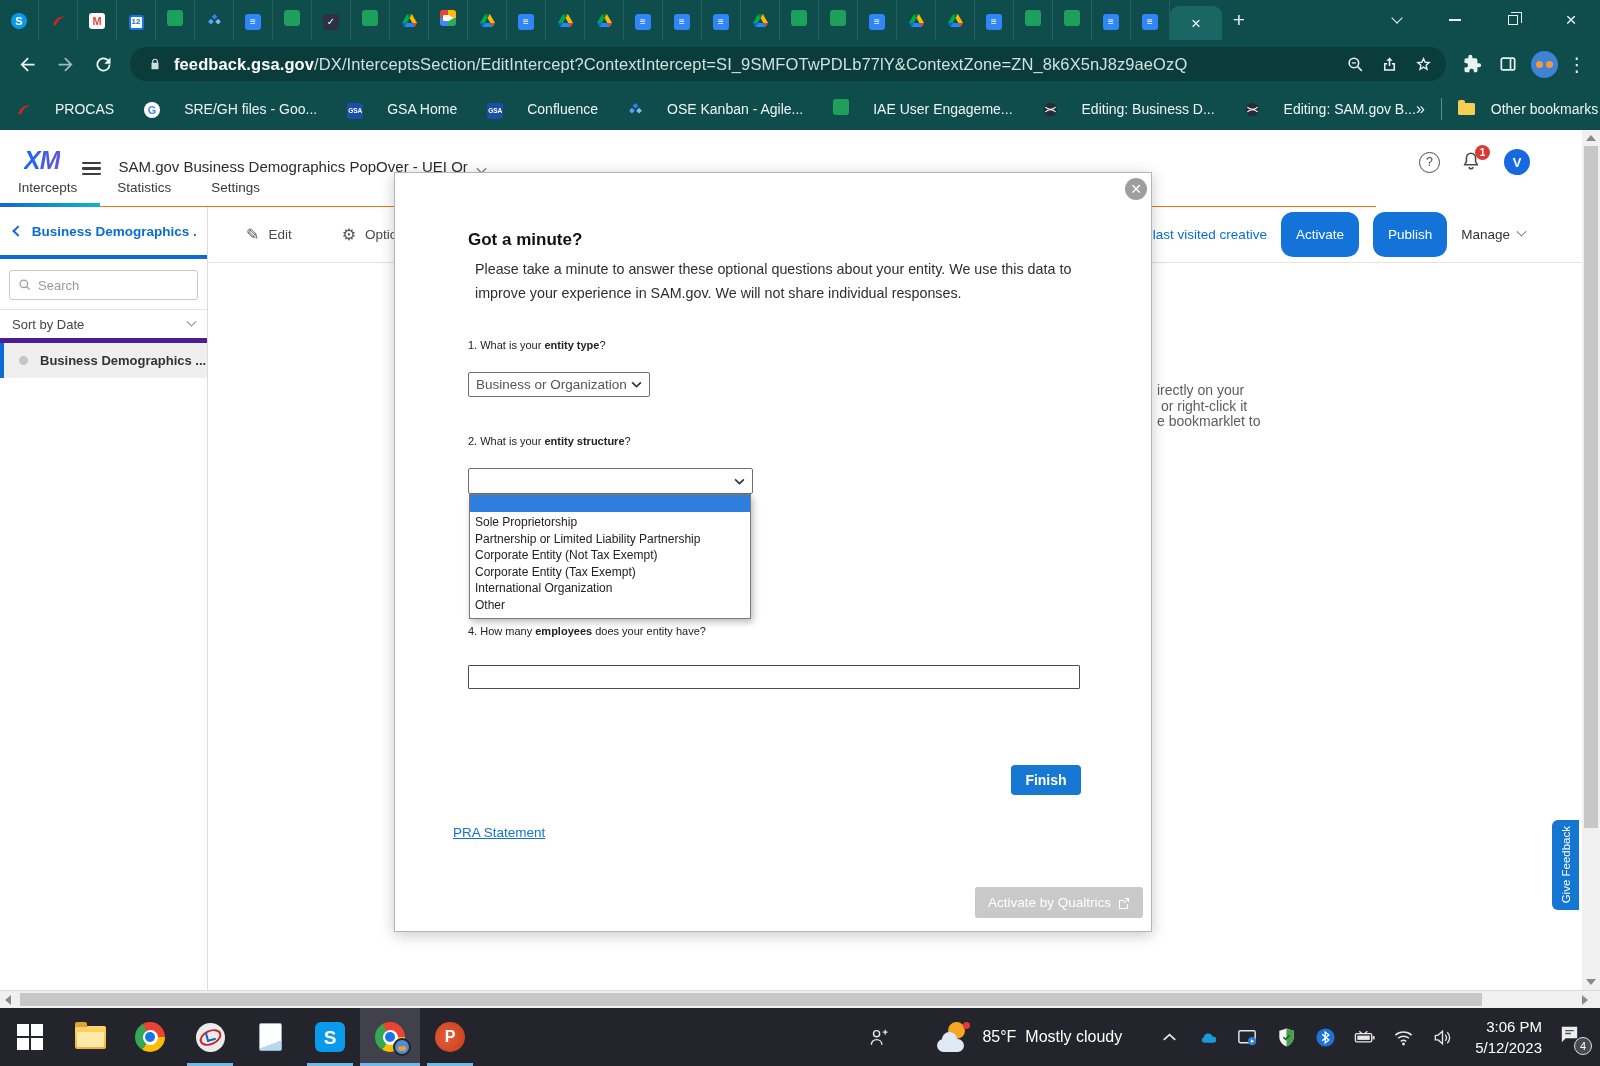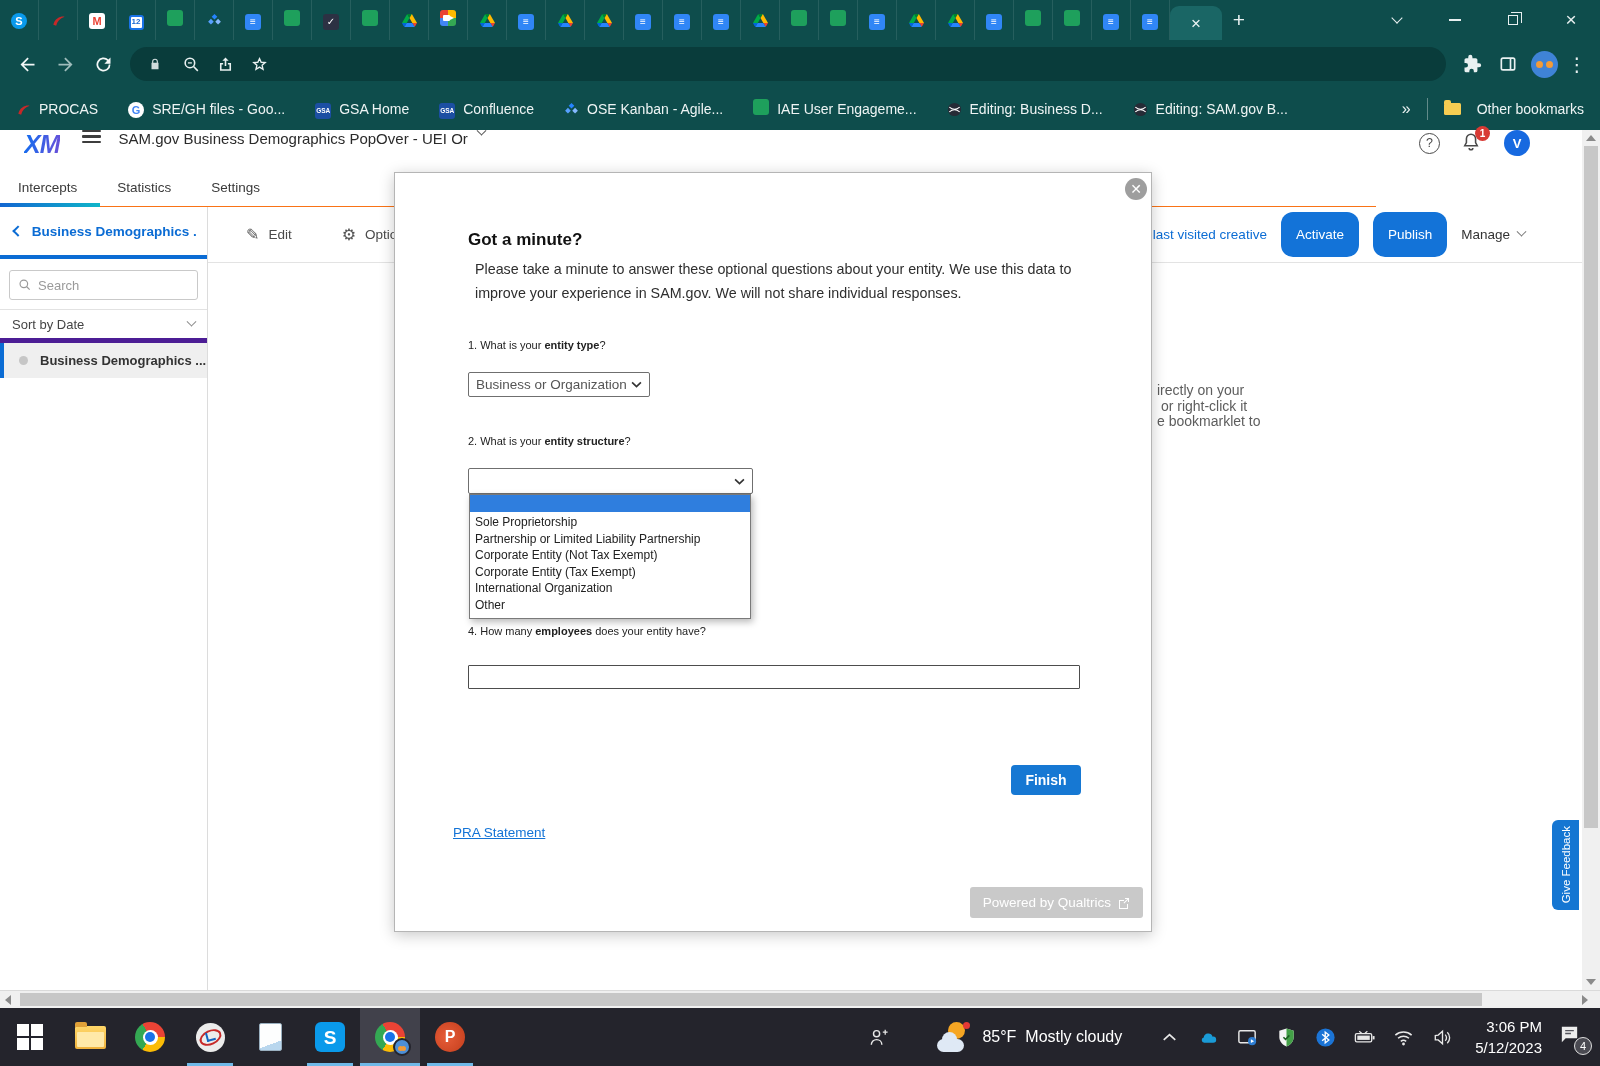--- a/index.html
+++ b/index.html
@@ -47,30 +47,30 @@
   .ext-ic{width:36px;height:36px;display:flex;align-items:center;justify-content:center}
   .ext-ic svg{width:20px;height:20px}
   .chrome-avatar{width:27px;height:27px;border-radius:50%;background:#3f83d6;position:relative}
   .chrome-avatar::before{content:'';position:absolute;left:5px;top:10px;width:7px;height:7px;border-radius:50%;background:#f29b38}
   .chrome-avatar::after{content:'';position:absolute;right:5px;top:10px;width:7px;height:7px;border-radius:50%;background:#f29b38}
   .dots{color:#e8f0f0;font-size:19px;width:30px;text-align:center}
   .dots::before{content:'⋮'}
 
   .bmbar{position:absolute;left:0;top:88px;width:1600px;height:42px;background:#0e4d4c;display:flex;align-items:center;padding:0 16px}
   #bm-strip{display:flex;align-items:center;gap:30px}
-  .bm{display:flex;align-items:center;gap:8px;cursor:pointer}
+  .bm{display:flex;align-items:center;gap:24px;cursor:pointer}
   .bm-label{color:#eef4f4;font-size:14px;white-space:nowrap}
   .bm-right{margin-left:auto;display:flex;align-items:center;gap:16px}
   .bm-ovf{color:#e8f0f0;font-size:16px}
   .bm-div{width:1px;height:22px;background:rgba(255,255,255,.35)}
   .folder{position:relative;width:17px;height:12px;background:#f7cd52;border-radius:1.5px;display:inline-block}
   .folder::before{content:'';position:absolute;top:-3.5px;left:0;width:7px;height:4px;background:#f7cd52;border-radius:2px 2px 0 0}
 
   
-  .xm-header{position:absolute;left:0;top:130px;width:1600px;height:45px;background:#fff;display:flex;align-items:flex-start;padding:0 0 0 24px}
+  .xm-header{position:absolute;left:0;top:130px;width:1600px;height:45px;background:#fff;display:flex;align-items:flex-end;padding:0 0 0 24px}
   .xm-logo{font-size:25px;font-weight:800;font-style:italic;letter-spacing:-1px;background:linear-gradient(100deg,#0d6ef0,#6d4fd8);-webkit-background-clip:text;background-clip:text;color:transparent}
   .hamb{width:19px;height:13px;display:flex;flex-direction:column;justify-content:space-between;margin:0 18px 0 22px}
   .hamb i{height:2.2px;background:#3d3d3d;border-radius:1px}
   .xm-title{font-size:15px;color:#2b2b2b}
   .chev{display:inline-block;width:7px;height:7px;border-right:1.6px solid #555;border-bottom:1.6px solid #555;transform:rotate(45deg) translate(-2px,-2px)}
   .xm-title-chev{margin-left:10px}
   .xm-right{margin-left:auto;display:flex;align-items:center;gap:20px;margin-right:70px}
   .help-circ{width:21px;height:21px;border-radius:50%;border:1.7px solid #4a4a4a;color:#4a4a4a;font-size:12.5px;display:flex;align-items:center;justify-content:center}
   .help-circ::before{content:'?'}
   .bell-wrap{position:relative;width:24px;height:24px}
@@ -387,20 +387,21 @@
       <svg viewBox="0 0 24 24">
           <path d="M17.65 6.35A8 8 0 1020 12h-2a6 6 0 11-1.76-4.24L13 11h7V4z" fill="#f2f7f7"></path>
         </svg>
     </div>
     <div class="omnibox">
       <span class="omni-lock">
         <svg width="14" height="15" viewBox="0 0 24 24">
             <path d="M17 9V7A5 5 0 007 7v2H6v11h12V9zm-8-2a3 3 0 016 0v2H9z" fill="#cfdcdc"></path>
           </svg>
       </span>
+      <span class="url"><span class="dom">feedback.gsa.gov</span><span class="path">/DX/InterceptsSection/EditIntercept?ContextIntercept=SI_9SMFOTwPDLb77lY&amp;ContextZone=ZN_8k6X5nJ8z9aeOzQ</span></span>
       <span class="omni-ic">
         <svg viewBox="0 0 24 24">
             <circle cx="10" cy="10" r="6" fill="none" stroke="#e9f1f1" stroke-width="2"></circle>
             <path d="M14.6 14.6 20 20" stroke="#e9f1f1" stroke-width="2"></path>
             <path d="M7.5 10h5" stroke="#e9f1f1" stroke-width="1.6"></path>
           </svg>
       </span>
       <span class="omni-ic">
         <svg viewBox="0 0 24 24">
             <path d="M5 20V10h4v2H7v6h10v-6h-2v-2h4v10z" fill="#e9f1f1"></path>
@@ -602,21 +603,21 @@
           <div class="dd-opt">Other</div>
         </div>
     </div>
 
     <div class="m-q" style="top:452px"><span>4. How many </span><b>employees</b><span> does your entity have?</span></div>
     <input class="m-input" type="text" style="">
 
     <button class="m-finish">Finish</button>
     <span class="m-pra">PRA Statement</span>
     <div class="m-powered">
-      <span>Powered by Qualtrics</span>
+      <span>Activate by Qualtrics</span>
       <span class="ext-link">
           <svg viewBox="0 0 12 12">
             <path d="M1 3h5v1H2v7h7V7h1v5H1z" fill="#fff"></path>
             <path d="M7 1h4v4h-1V2.7L6.2 6.5l-.7-.7L9.3 2H7z" fill="#fff"></path>
           </svg>
         </span>
     </div>
   </div>
 
   <div class="feedback-tab">

